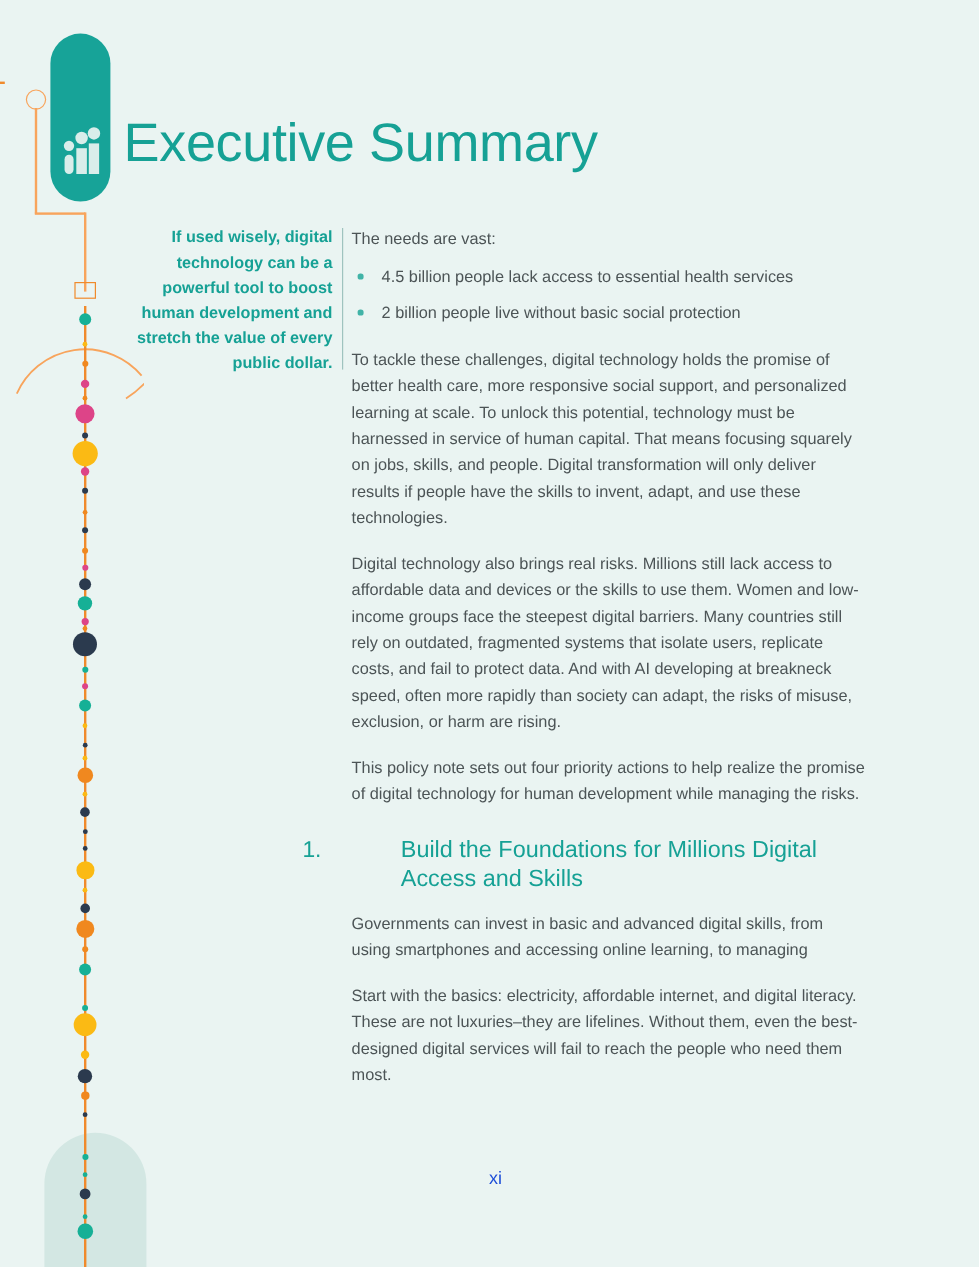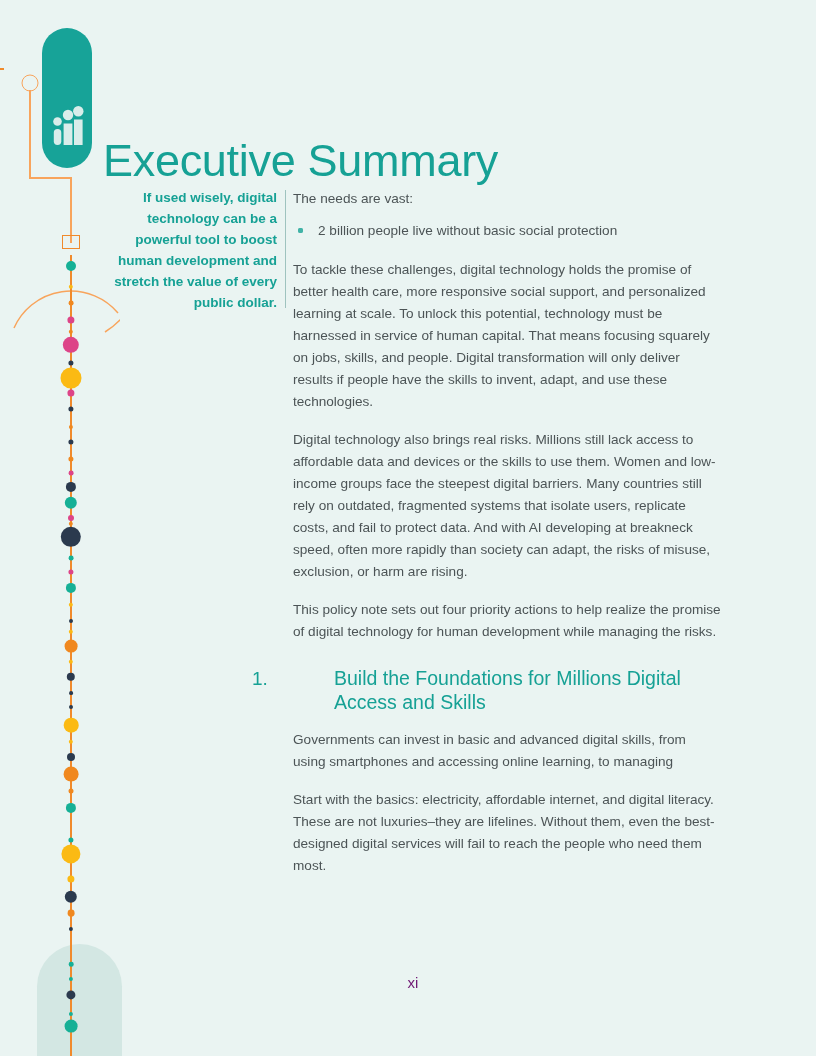--- a/index.html
+++ b/index.html
@@ -101,21 +101,20 @@
   .page-title {
     position: absolute;
     left: 103px;
     top: 96px;
     font-size: 45px;
     font-weight: 400;
     color: #16A195;
     letter-spacing: -0.3px;
     line-height: 1;
     white-space: nowrap;
-    margin-top: 42px;
   }
 
   
   #columns {
     position: absolute;
     left: 0;
     top: 188px;
     width: 816px;
   }
 
@@ -216,21 +215,21 @@
   
   .folio {
     position: absolute;
     left: 0;
     top: 974px;
     width: 816px;
     text-align: center;
     padding-left: 10px;
     box-sizing: border-box;
     font-size: 15px;
-    color: #701a75;
+    color: #1d4ed8;
   }
 </style>
 </head>
 <body>
 
 <div id="page">
 
   <div id="deco-layer">
 
     <div class="bottom-arch"></div>
@@ -324,20 +323,21 @@
     <div class="col-divider"></div>
   </div>
 
   <div id="maincol">
 
     <p class="lead">The needs are vast:</p>
 
     <ul class="needs">
       <li>
         <span class="bullet-dot"></span>
+        <span>4.5 billion people lack access to essential health services</span>
       </li>
       <li>
         <span class="bullet-dot"></span>
         <span>2 billion people live without basic social protection</span>
       </li>
     </ul>
 
     <p class="body" style="margin-top:17px;">To tackle these challenges, digital technology holds the promise of better health care, more responsive social support, and personalized learning at scale. To unlock this potential, technology must be harnessed in service of human capital. That means focusing squarely on jobs, skills, and people. Digital transformation will only deliver results if people have the skills to invent, adapt, and use these technologies.</p>
 
     <p class="body">Digital technology also brings real risks. Millions still lack access to affordable data and devices or the skills to use them. Women and low-income groups face the steepest digital barriers. Many countries still rely on outdated, fragmented systems that isolate users, replicate costs, and fail to protect data. And with AI developing at breakneck speed, often more rapidly than society can adapt, the risks of misuse, exclusion, or harm are rising.</p>

